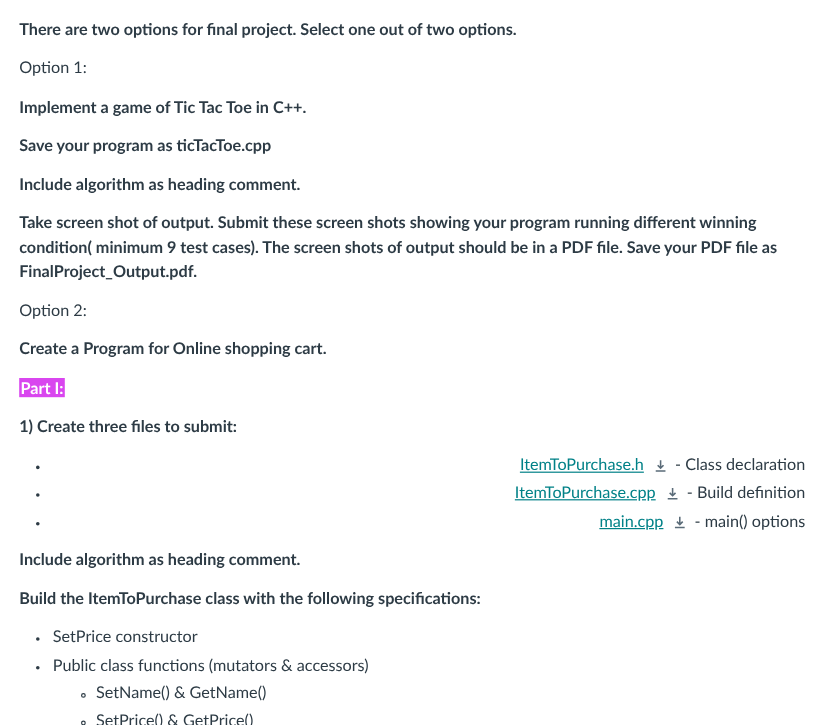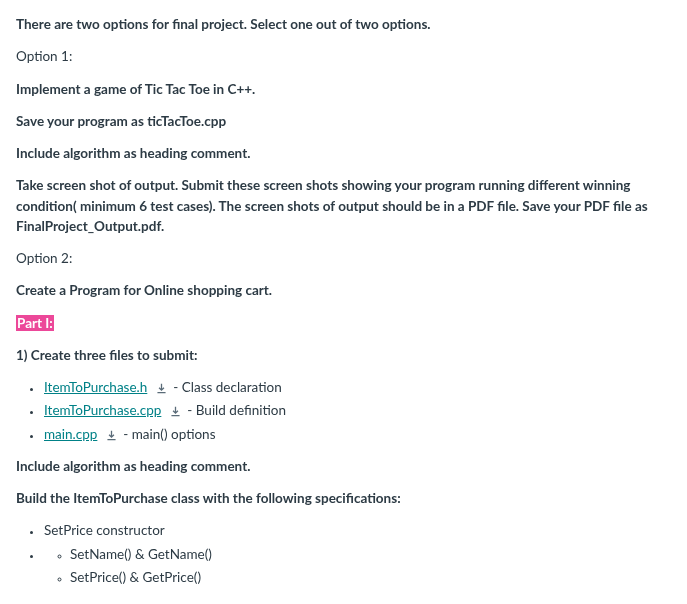--- a/index.html
+++ b/index.html
@@ -13,21 +13,21 @@
     box-sizing: border-box;
   }
   p {
     margin: 0 0 12px 0;
     font-weight: bold;
   }
   .bold {
     font-weight: 400;
   }
   .highlight {
-    background: #ec4899;
+    background: #d946ef;
     color: #fff;
     display: inline;
     padding: 0 1px;
   }
   a.file-link {
     color: #008187;
     text-decoration: underline;
   }
   .dl-icon {
     display: inline-block;
@@ -51,40 +51,41 @@
   }
   ul.outer li::marker {
     font-size: 8px;
   }
   ul.inner {
     list-style: circle;
     padding-left: 24px;
     margin: 3px 0;
   }
   ul.inner > li {
-    margin: 3px 2px;
+    margin: 3px 12px;
   }
   ul.inner li::marker {
     font-size: 8px;
   }
   .fileline {
     white-space: nowrap;
+    text-align: right;
   }
 </style>
 </head>
 <body>
 
 <p>There are two options for final project. Select one out of two options.</p>
 
 <p class="bold">Option 1:</p>
 
 <p>Implement a game of Tic Tac Toe in C++.</p>
 <p>Save your program as ticTacToe.cpp</p>
 <p>Include algorithm as heading comment.</p>
-<p>Take screen shot of output. Submit these screen shots showing your program running different winning condition( minimum 6 test cases). The screen shots of output should be in a PDF file. Save your PDF file as FinalProject_Output.pdf.</p>
+<p>Take screen shot of output. Submit these screen shots showing your program running different winning condition( minimum 9 test cases). The screen shots of output should be in a PDF file. Save your PDF file as FinalProject_Output.pdf.</p>
 
 <p class="bold">Option 2:</p>
 
 <p>Create a Program for Online shopping cart.</p>
 
 <p><span class="highlight">Part I:</span></p>
 
 <p>1) Create three files to submit:</p>
 
 <ul class="outer">
@@ -111,20 +112,21 @@
   </li>
 </ul>
 
 <p>Include algorithm as heading comment.</p>
 
 <p>Build the ItemToPurchase class with the following specifications:</p>
 
 <ul class="outer">
   <li>SetPrice constructor</li>
   <li>
+    <span>Public class functions (mutators &amp; accessors)</span>
     <ul class="inner">
       <li>SetName() &amp; GetName()</li>
       <li>SetPrice() &amp; GetPrice()</li>
 
     </ul>
   </li>
 
 </ul>
 
 </body></html>

